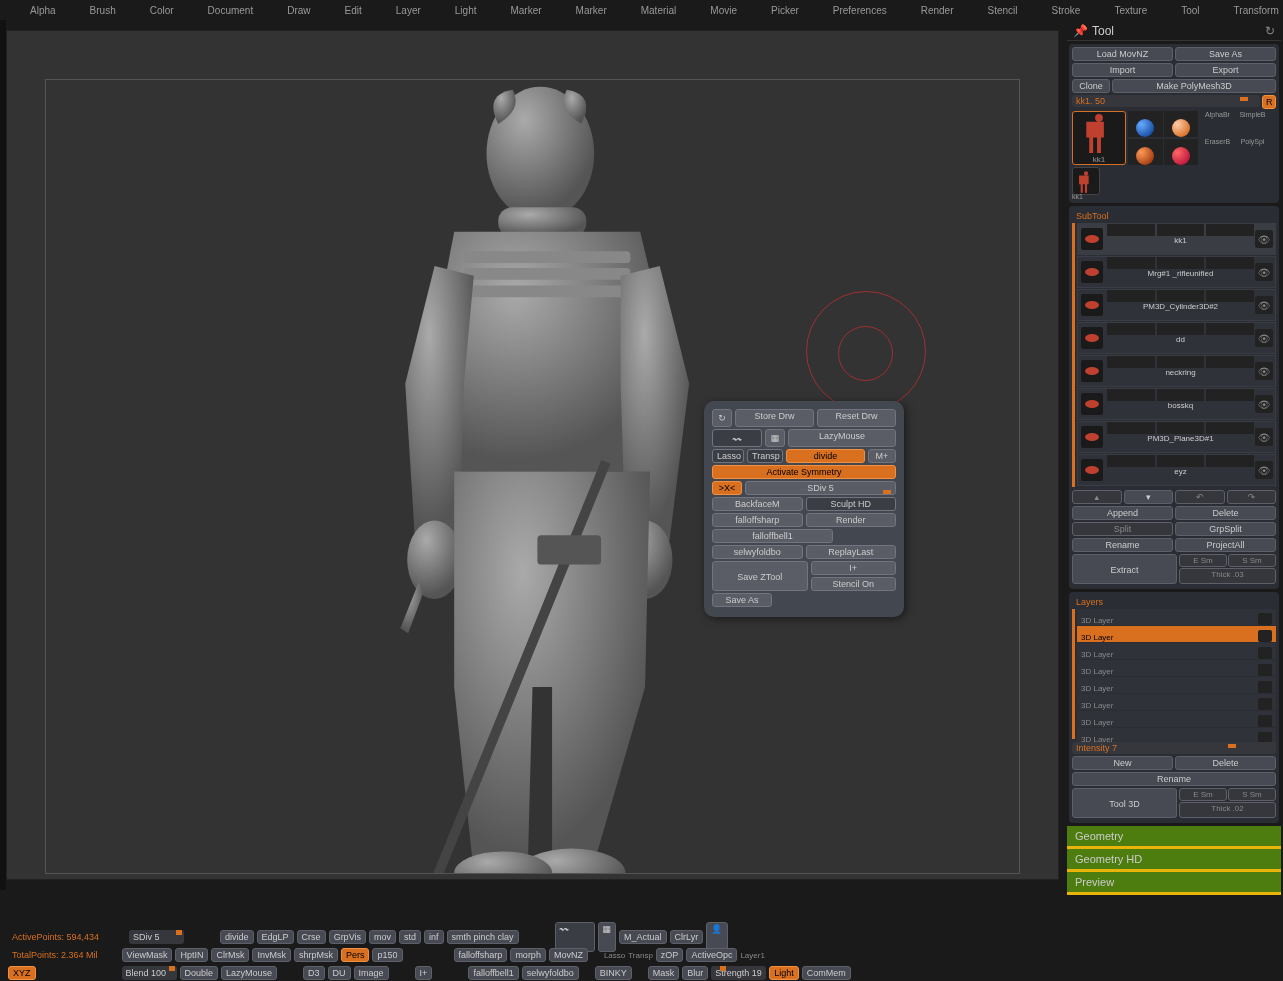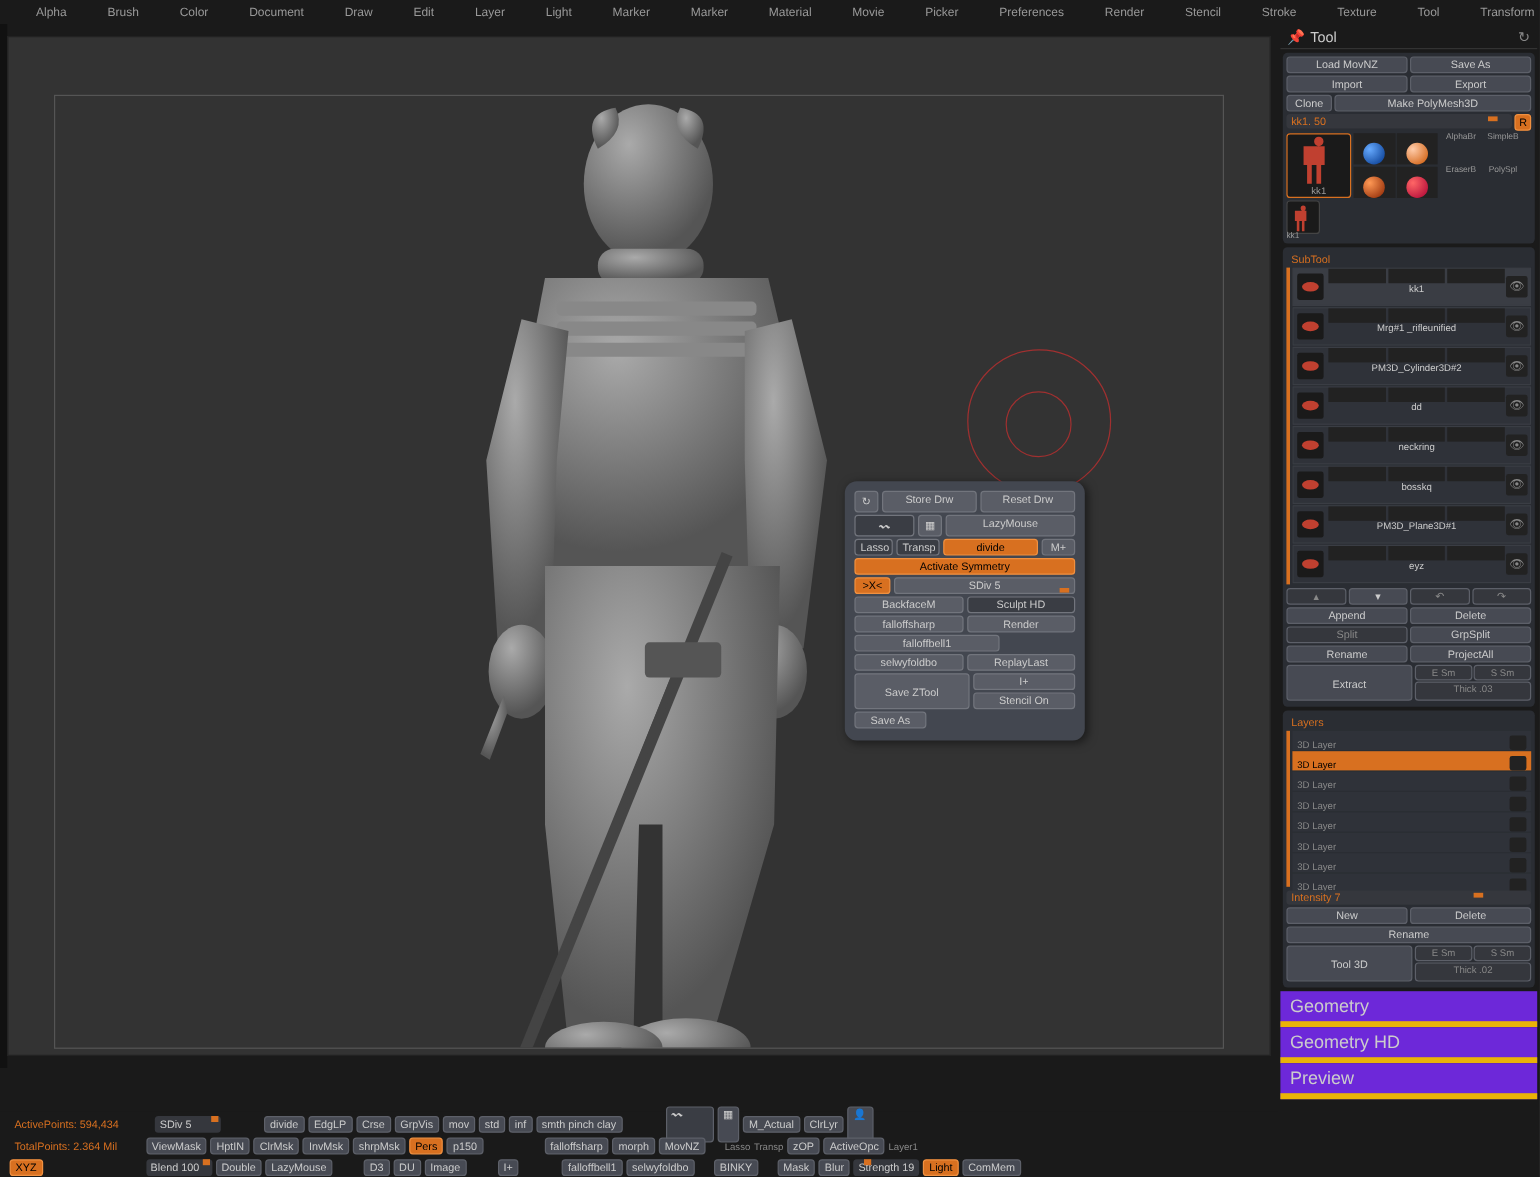--- a/index.html
+++ b/index.html
@@ -325,25 +325,25 @@
 }
 .slider-inline .h {
   position: absolute;
   right: 2px;
   top: 0px;
   width: 6px;
   height: 5px;
   background: #d87020;
 }
 .collapsed-section {
-  background: #6d28d9;
+  background: #4d7c0f;
   padding: 4px 8px;
-  font-size: 15px;
+  font-size: 11px;
   color: #ccc;
-  border-bottom: 5px solid #eab308;
+  border-bottom: 3px solid #eab308;
   cursor: pointer;
 }
 .side-edge {
   position: absolute;
   top: 20px;
   width: 6px;
   height: 870px;
   background: #111;
 }
 </style>

